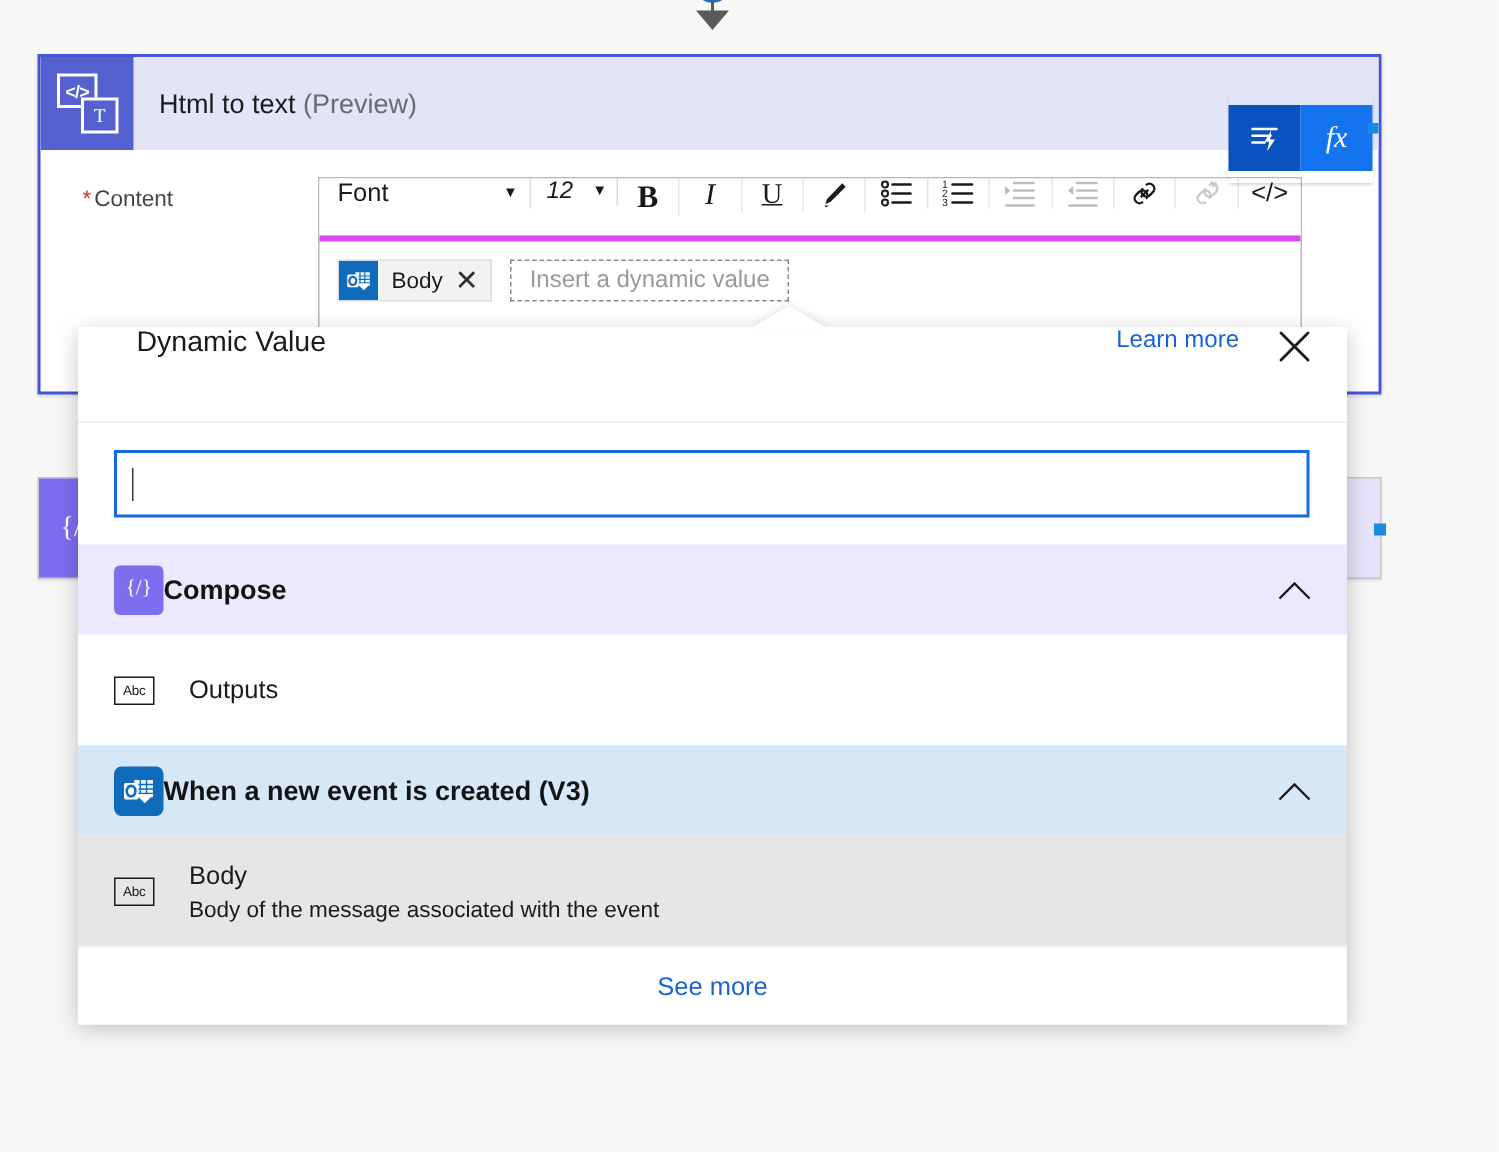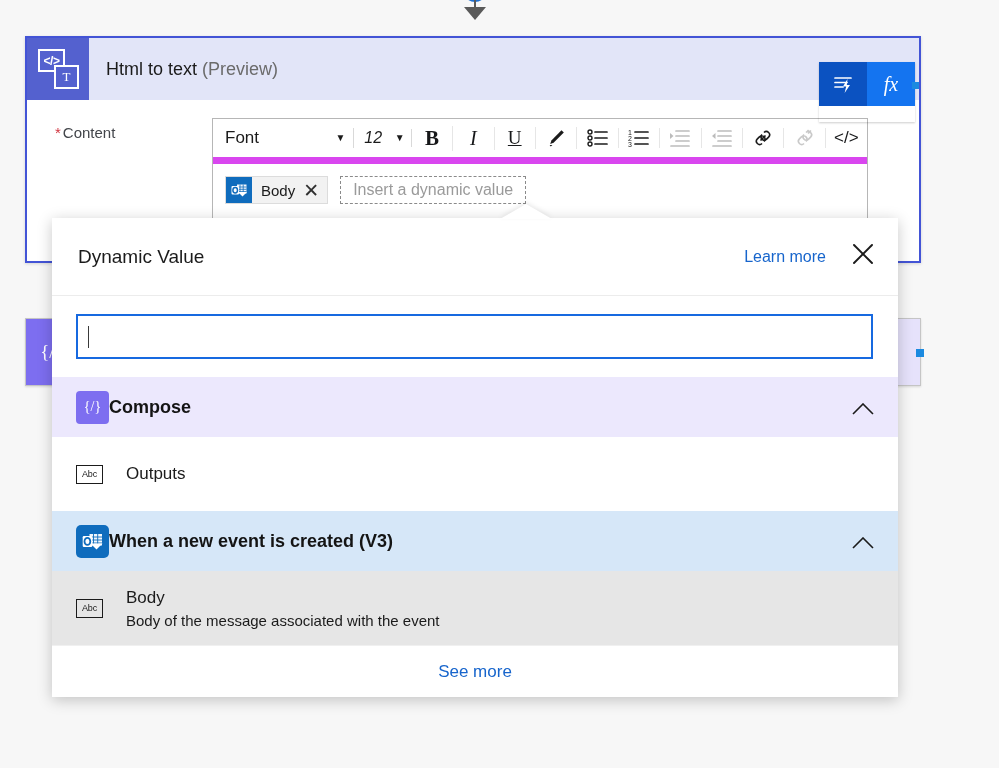--- a/index.html
+++ b/index.html
@@ -139,20 +139,21 @@
   }
 
   
   .hdr-btns {
     position: absolute;
     right: 4px;
     top: 24px;
     display: flex;
     height: 60px;
     box-shadow: 0 1px 2px rgba(0,0,0,0.2);
+    align-items: center;
   }
   .hdr-btn {
     width: 48px;
     height: 44px;
     display: flex;
     align-items: center;
     justify-content: center;
     color: #ffffff;
   }
   .hdr-btn.dyn { background: #0b52c1; }
@@ -185,23 +186,23 @@
 
   
   .editor {
     width: 656px;
     border: 1px solid #b6b6b6;
     background: #fff;
     box-sizing: border-box;
   }
   .toolbar {
     display: flex;
-    align-items: center;
+    align-items: flex-start;
     height: 38px;
-    border-bottom: 7px solid #d946ef;
+    border-bottom: 4px solid #d946ef;
     background: #fff;
   }
   .tb-font {
     width: 155px;
     display: flex;
     align-items: center;
     padding: 0 8px 0 12px;
     border-right: 1px solid #d9d9d9;
     font-size: 17px;
     color: #1b1b1b;
@@ -339,24 +340,24 @@
     left: 448px;
     top: -14px;
     width: 0;
     height: 0;
     border-left: 26px solid transparent;
     border-right: 26px solid transparent;
     border-bottom: 15px solid #ffffff;
     filter: drop-shadow(0 -2px 2px rgba(0,0,0,0.08));
   }
   .dlg-header {
-    height: 78px;
-    display: flex;
-    align-items: center;
-    padding: 0 22px 0 26px;
+    height: 64px;
+    display: flex;
+    align-items: flex-start;
+    padding: 0 22px 0 39px;
     border-bottom: 1px solid #ececec;
     box-sizing: border-box;
   }
   .dlg-title {
     font-size: 19px;
     color: #1b1b1b;
     flex: 1;
   }
   .dlg-learn {
     font-size: 16px;

